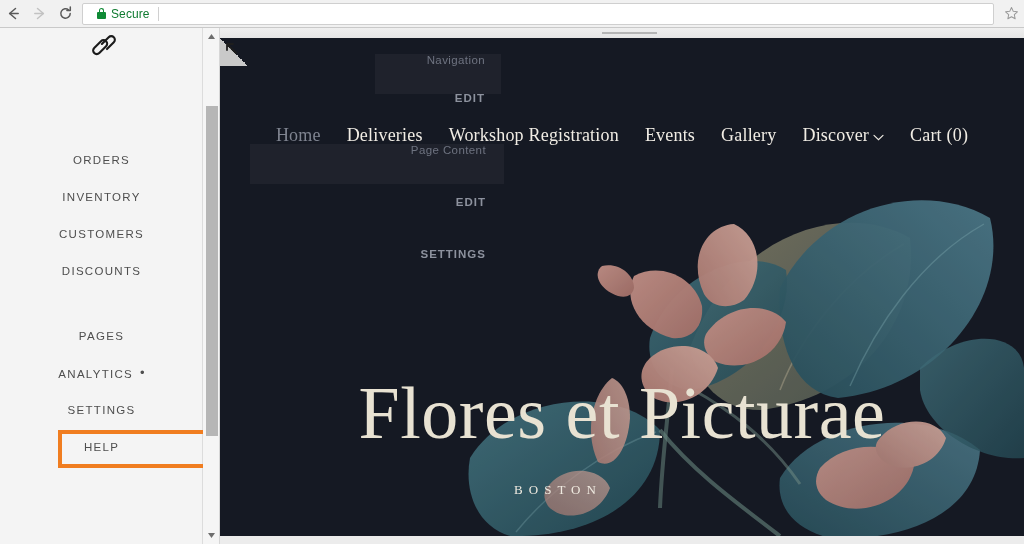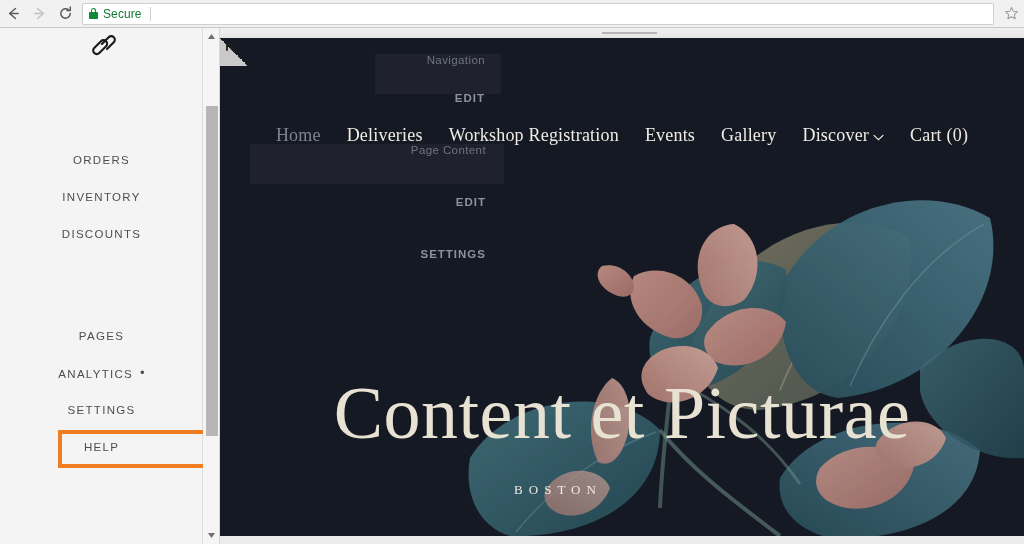--- a/index.html
+++ b/index.html
@@ -18,21 +18,21 @@
     display:flex; align-items:center;
   }
   .nav-btn{
     width:26px; height:26px; display:flex; align-items:center; justify-content:center;
     flex:0 0 auto;
   }
   .nav-btn svg{ display:block; }
   .url-wrap{
     flex:1 1 auto; height:22px; margin:0 6px 0 4px;
     background:#ffffff; border:1px solid #cfcfcf; border-radius:2px;
-    display:flex; align-items:center; padding:0 6px; position:relative;text-align:right;
+    display:flex; align-items:center; padding:0 14px; position:relative;text-align:right;
   }
   .lock-icon{ width:9px; height:11px; margin-right:5px; position:relative; flex:0 0 auto;}
   .lock-body{ position:absolute; left:0; bottom:0; width:9px; height:7px; background:#0f8a35; border-radius:1px;}
   .lock-shackle{ position:absolute; left:2px; top:0; width:5px; height:5px; border:1.4px solid #0f8a35; border-bottom:none; border-radius:3px 3px 0 0;}
   .secure-text{ color:#0f7b30; font-size:12px; letter-spacing:.1px; }
   .url-sep{ width:1px; height:14px; background:#d0d0d0; margin:0 8px; }
   .url-text{ font-size:12.5px; color:#222; white-space:nowrap; letter-spacing:.05px; }
   .url-text .dim{ color:#8a8a8a; }
   .star-btn{ width:22px; height:22px; flex:0 0 auto; display:flex; align-items:center; justify-content:center; margin-right:2px;}
 
@@ -182,20 +182,21 @@
         <g fill="none" stroke="#1b1b1b" stroke-width="2.1" stroke-linecap="round">
           <path d="M3.2 13.0 L10.0 6.2 a3.6 3.6 0 0 1 5.1 5.1 L8.3 18.1 a3.6 3.6 0 0 1 -5.1 -5.1 Z"></path>
           <path d="M10.9 9.0 L17.7 2.2 a3.6 3.6 0 0 1 5.1 5.1 L16.0 14.1"></path>
         </g>
       </svg>
     </div>
 
     <div class="nav-group" style="top:114px;">
       <div class="nav-item"><span>ORDERS</span></div>
       <div class="nav-item"><span>INVENTORY</span></div>
+      <div class="nav-item"><span>CUSTOMERS</span></div>
       <div class="nav-item"><span>DISCOUNTS</span></div>
     </div>
 
     <div class="nav-group" style="top:290px;">
       <div class="nav-item"><span>PAGES</span></div>
       <div class="nav-item dotted"><span>ANALYTICS</span></div>
       <div class="nav-item"><span>SETTINGS</span></div>
       <div class="nav-item"><span>HELP</span></div>
     </div>
 
@@ -279,21 +280,21 @@
 
         <g opacity="0.92">
           <path d="M600 430 C624 402 678 402 694 428 C686 466 636 482 606 462 C594 452 594 440 600 430 Z" fill="url(#pt1)"></path>
           <path d="M660 400 C678 378 716 378 726 400 C718 428 682 438 662 422 C654 414 654 406 660 400 Z" fill="url(#pt2)"></path>
         </g>
         <path d="M330 446 C348 426 382 430 390 450 C380 478 344 486 328 468 C322 458 324 452 330 446 Z" fill="url(#pt2)" opacity="0.7"></path>
 
         <rect width="804" height="498" fill="#151924" opacity="0.18"></rect>
       </svg>
 
-      <div class="hero-title">Content et Picturae</div>
+      <div class="hero-title">Flores et Picturae</div>
       <div class="hero-sub">BOSTON</div>
     </div>
 
     <div class="corner-tab">
       <svg width="13" height="13" viewBox="0 0 13 13">
         <path d="M2 2 L2 8 M2 2 L8 2 M2 2 L11 11" stroke="#1e1e1e" stroke-width="1.8" fill="none" stroke-linecap="round"></path>
       </svg>
     </div>
 
     <div class="site-nav">

